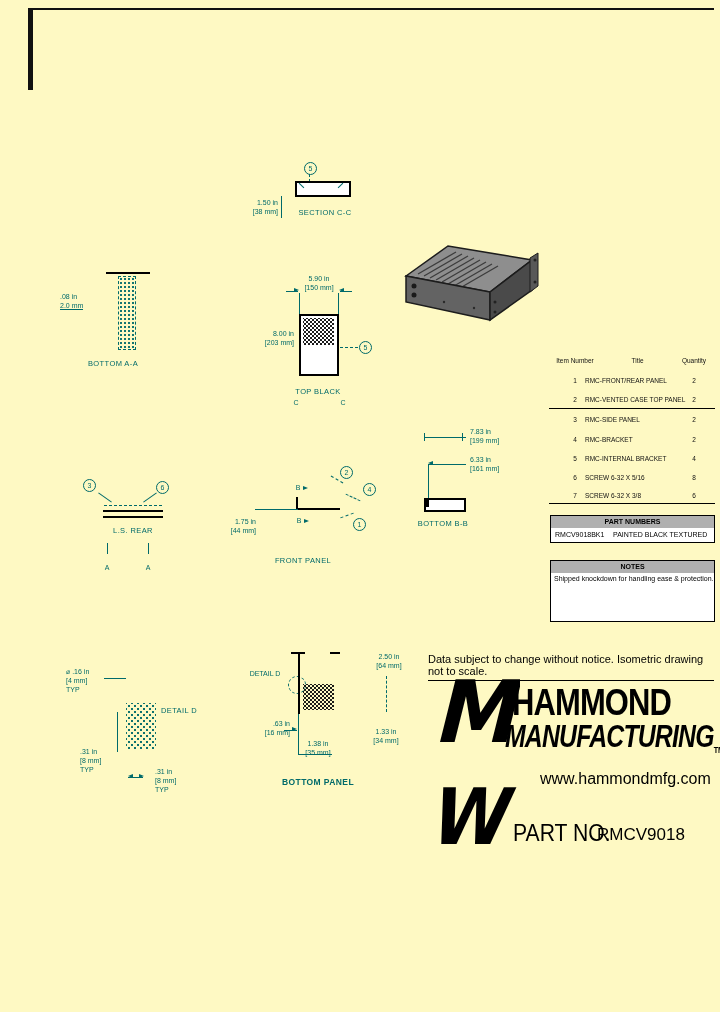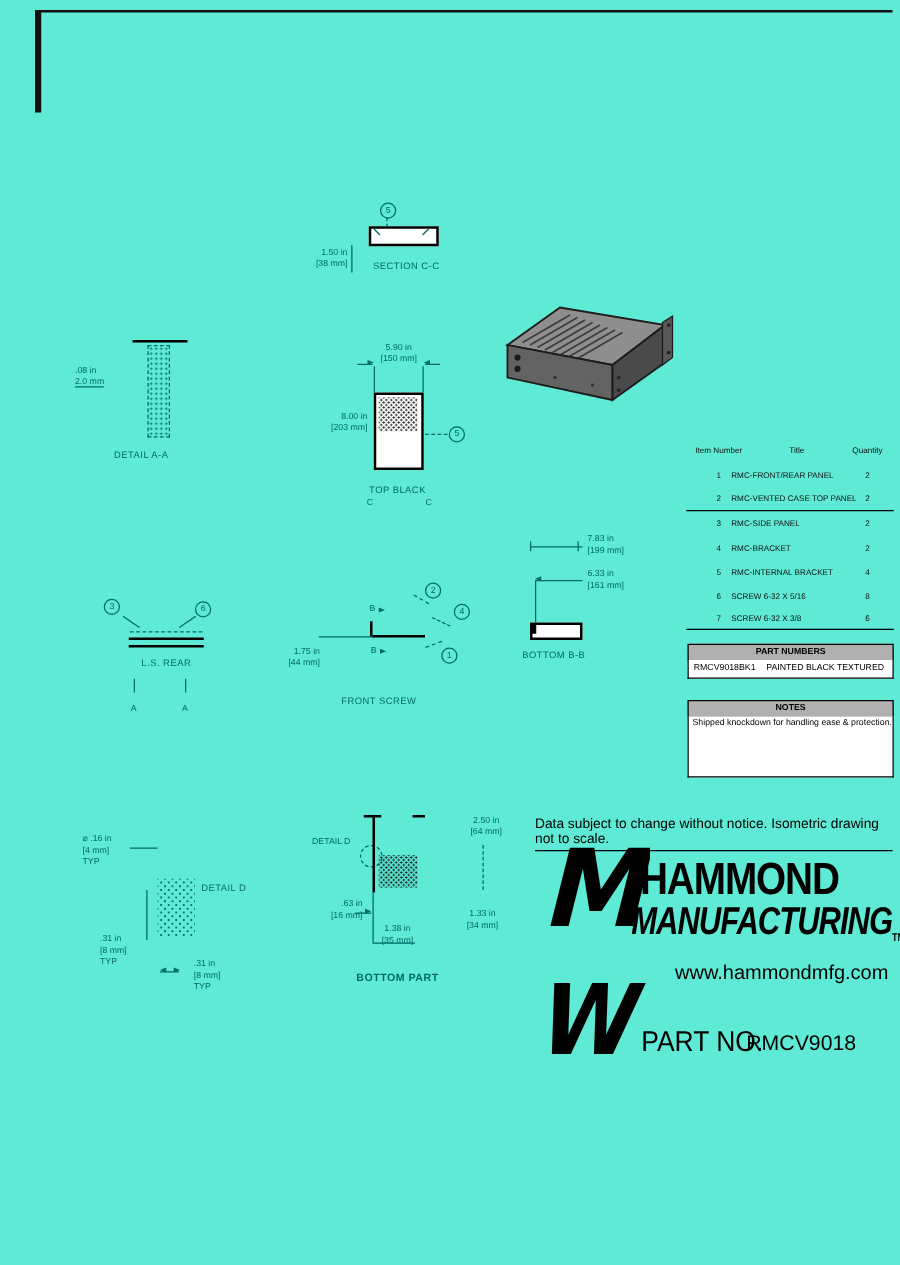--- a/index.html
+++ b/index.html
@@ -1,17 +1,17 @@
 <!DOCTYPE html>
 <html><head>
 <meta charset="utf-8">
 <style>
   :root{ --teal:#006a6a; --ink:#000; }
   html,body{margin:0;padding:0;background:#fff;}
-  #page{position:relative;width:720px;height:1012px;background:#5eead4;outline:1px solid #c9c9c9;
+  #page{position:relative;width:720px;height:1012px;background:#fef9c3;outline:1px solid #c9c9c9;
         font-family:"Liberation Sans",sans-serif;overflow:hidden;}
   .abs{position:absolute;}
   .t{position:absolute;color:var(--teal);font-size:7px;line-height:1.25;text-align:center;white-space:nowrap;}
   .tl{text-align:left;} .tr{text-align:right;}
   .lbl{position:absolute;color:var(--teal);font-size:7.5px;letter-spacing:.4px;text-align:center;white-space:nowrap;}
   .big{font-size:8.5px;font-weight:bold;}
   .hl{position:absolute;height:1px;background:var(--teal);}
   .vl{position:absolute;width:1px;background:var(--teal);}
   .hlk{position:absolute;height:2px;background:var(--ink);}
   .vlk{position:absolute;width:2px;background:var(--ink);}
@@ -54,21 +54,21 @@
   </div>
   <div class="vl" style="left:281px;top:196px;height:22px;"></div>
   <div class="lbl" style="left:285px;top:208px;width:80px;">SECTION C-C</div>
 
   <div class="hlk" style="left:106px;top:272px;width:44px;"></div>
   <div class="abs dots-teal" style="left:118px;top:276px;width:16px;height:72px;border:1px dashed var(--teal);"></div>
   <div class="t tl" style="left:60px;top:293px;width:40px;">
     <span>.08 in</span><br>
     <span style="border-bottom:1px solid var(--teal);">2.0 mm</span>
   </div>
-  <div class="lbl" style="left:68px;top:359px;width:90px;">DETAIL A-A</div>
+  <div class="lbl" style="left:68px;top:359px;width:90px;">BOTTOM A-A</div>
 
   <div class="t" style="left:296px;top:275px;width:46px;">
     <span>5.90 in</span><br>
     <span>[150 mm]</span>
   </div>
   <div class="hl" style="left:286px;top:291px;width:12px;"></div>
   <div class="hl" style="left:340px;top:291px;width:12px;"></div>
   <div class="arrR" style="left:294px;top:288px;"></div>
   <div class="arrL" style="left:339px;top:288px;"></div>
   <div class="vl" style="left:299px;top:293px;height:21px;"></div>
@@ -186,21 +186,21 @@
   <div class="balloon" style="left:340px;top:466px;">2</div>
   <div class="balloon" style="left:363px;top:483px;">4</div>
   <div class="balloon" style="left:353px;top:518px;">1</div>
   <div class="dashh" style="left:330px;top:479px;width:14px;transform:rotate(30deg);"></div>
   <div class="dashh" style="left:345px;top:497px;width:16px;transform:rotate(25deg);"></div>
   <div class="dashh" style="left:340px;top:515px;width:14px;transform:rotate(-20deg);"></div>
   <div class="t tr" style="left:212px;top:518px;width:44px;">
     <span>1.75 in</span><br>
     <span>[44 mm]</span>
   </div>
-  <div class="lbl" style="left:268px;top:556px;width:70px;">FRONT SCREW</div>
+  <div class="lbl" style="left:268px;top:556px;width:70px;">FRONT PANEL</div>
 
   <div class="t tl" style="left:470px;top:428px;width:44px;">
     <span>7.83 in</span><br>
     <span>[199 mm]</span>
   </div>
   <div class="hl" style="left:424px;top:437px;width:42px;"></div>
   <div class="vl" style="left:424px;top:433px;height:8px;"></div>
   <div class="vl" style="left:462px;top:433px;height:8px;"></div>
   <div class="t tl" style="left:470px;top:456px;width:44px;">
     <span>6.33 in</span><br>
@@ -256,21 +256,21 @@
   <div class="hl" style="left:298px;top:754px;width:34px;"></div>
   <div class="t" style="left:368px;top:653px;width:42px;">
     <span>2.50 in</span><br>
     <span>[64 mm]</span>
   </div>
   <div class="dashv" style="left:386px;top:676px;height:36px;"></div>
   <div class="t" style="left:364px;top:728px;width:44px;">
     <span>1.33 in</span><br>
     <span>[34 mm]</span>
   </div>
-  <div class="lbl big" style="left:280px;top:777px;width:76px;">BOTTOM PART</div>
+  <div class="lbl big" style="left:280px;top:777px;width:76px;">BOTTOM PANEL</div>
 
   <div class="abs" style="left:428px;top:653px;width:290px;font-size:11px;color:#000;">Data subject to change without notice. Isometric drawing not to scale.</div>
   <div class="abs" style="left:428px;top:680px;width:286px;height:1px;background:#000;"></div>
 
   <div class="abs" style="left:428px;top:664px;width:92px;height:96px;overflow:hidden;">
     <div style="font-family:'DejaVu Sans',sans-serif;font-weight:900;font-size:86px;line-height:96px;color:#000;transform:skewX(-14deg) scaleX(.95);transform-origin:left bottom;">M</div>
   </div>
   <div class="abs brand" style="left:512px;top:682px;font-size:36px;transform:scaleX(.86);transform-origin:left top;letter-spacing:-1px;">HAMMOND</div>
   <div class="abs brand" style="left:505px;top:719px;font-size:31px;font-style:italic;transform:scaleX(.80);transform-origin:left top;letter-spacing:-1px;">
     <span>MANUFACTURING</span><span style="font-size:9px;font-style:normal;vertical-align:-6px;letter-spacing:0;">TM</span>

